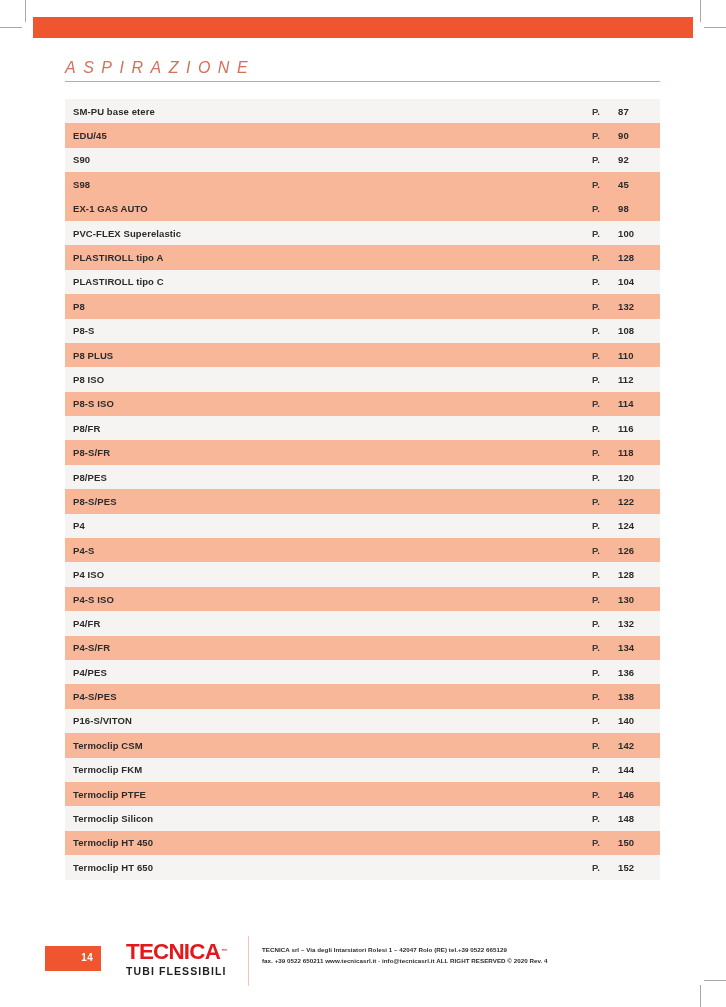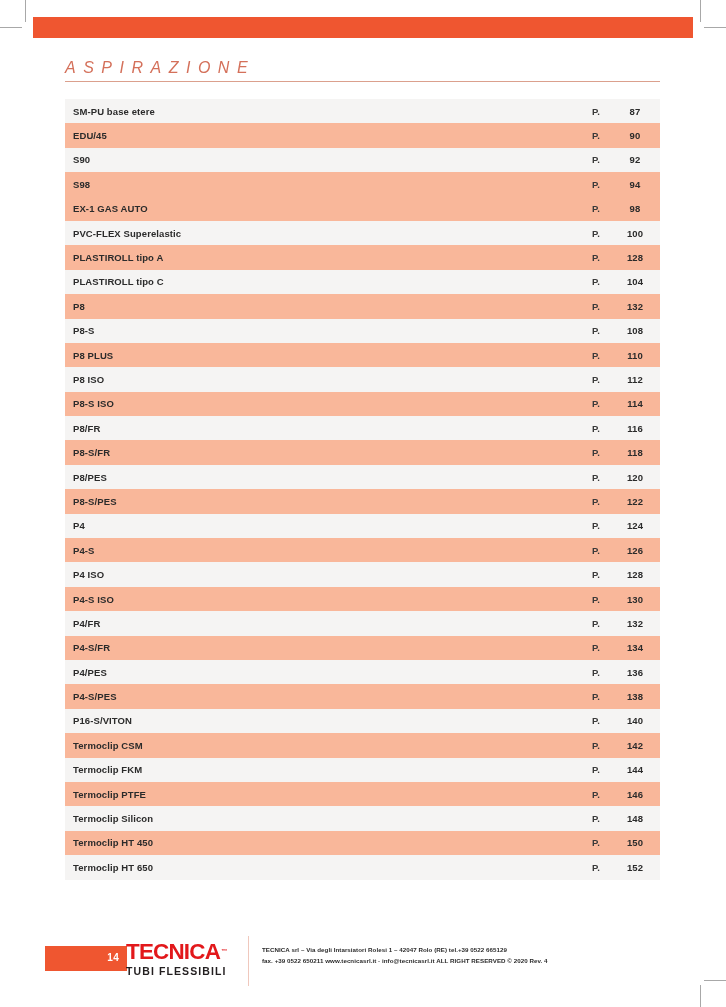--- a/index.html
+++ b/index.html
@@ -73,27 +73,27 @@
     padding: 0;
     font-size: 9.5px;
     font-weight: bold;
     color: #2b2b2b;
     font-family: "Liberation Sans", sans-serif;
     letter-spacing: 0.1px;
     vertical-align: middle;
   }
   td.c-name { padding-left: 8px; text-align: left; margin-top: 15px; }
   td.c-p    { width: 26px; text-align: left; color: #3a3a3a; }
-  td.c-num  { width: 34px; text-align: center; padding-right: 8px; color: #2b2b2b; }
+  td.c-num  { width: 34px; text-align: left; padding-right: 8px; color: #2b2b2b; }
 
   .page-badge {
     position: absolute;
     left: 45px;
     top: 946px;
-    width: 82px;
+    width: 56px;
     height: 25px;
     background: #ef5630;
   }
   .page-badge-num {
     position: absolute;
     right: 8px;
     top: 6px;
     font-size: 10px;
     font-weight: bold;
     color: #ffffff;
@@ -194,21 +194,21 @@
         <td class="c-num">90</td>
       </tr>
       <tr class="odd">
         <td class="c-name">S90</td>
         <td class="c-p">P.</td>
         <td class="c-num">92</td>
       </tr>
       <tr class="even">
         <td class="c-name">S98</td>
         <td class="c-p">P.</td>
-        <td class="c-num">94</td>
+        <td class="c-num">45</td>
       </tr>
       <tr class="even">
         <td class="c-name">EX-1 GAS AUTO</td>
         <td class="c-p">P.</td>
         <td class="c-num">98</td>
       </tr>
       <tr class="odd">
         <td class="c-name">PVC-FLEX Superelastic</td>
         <td class="c-p">P.</td>
         <td class="c-num">100</td>

